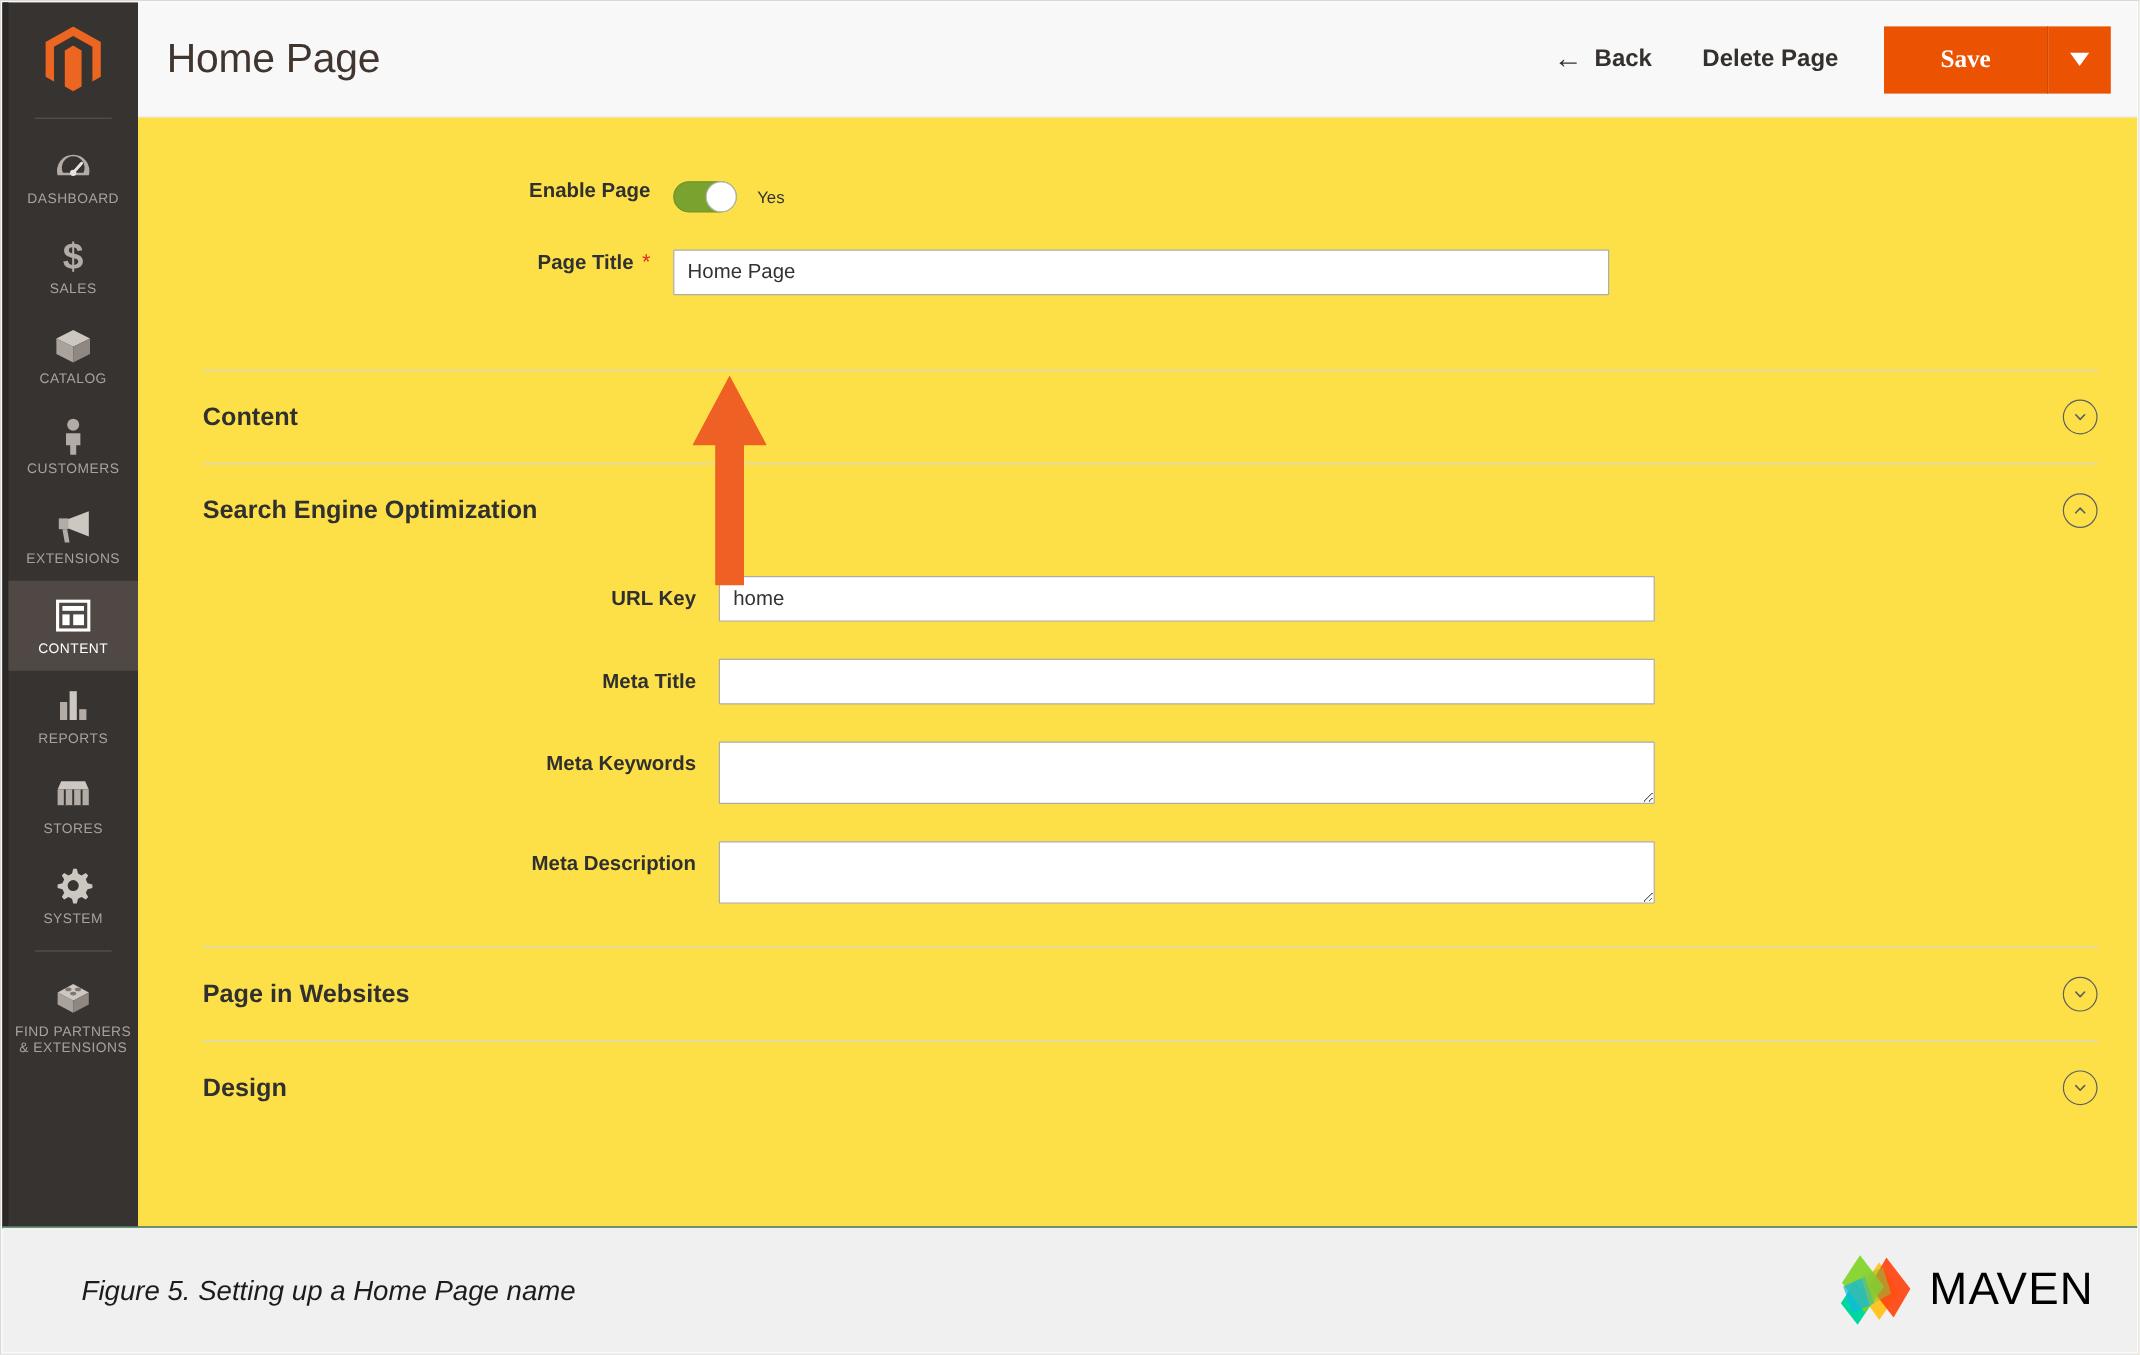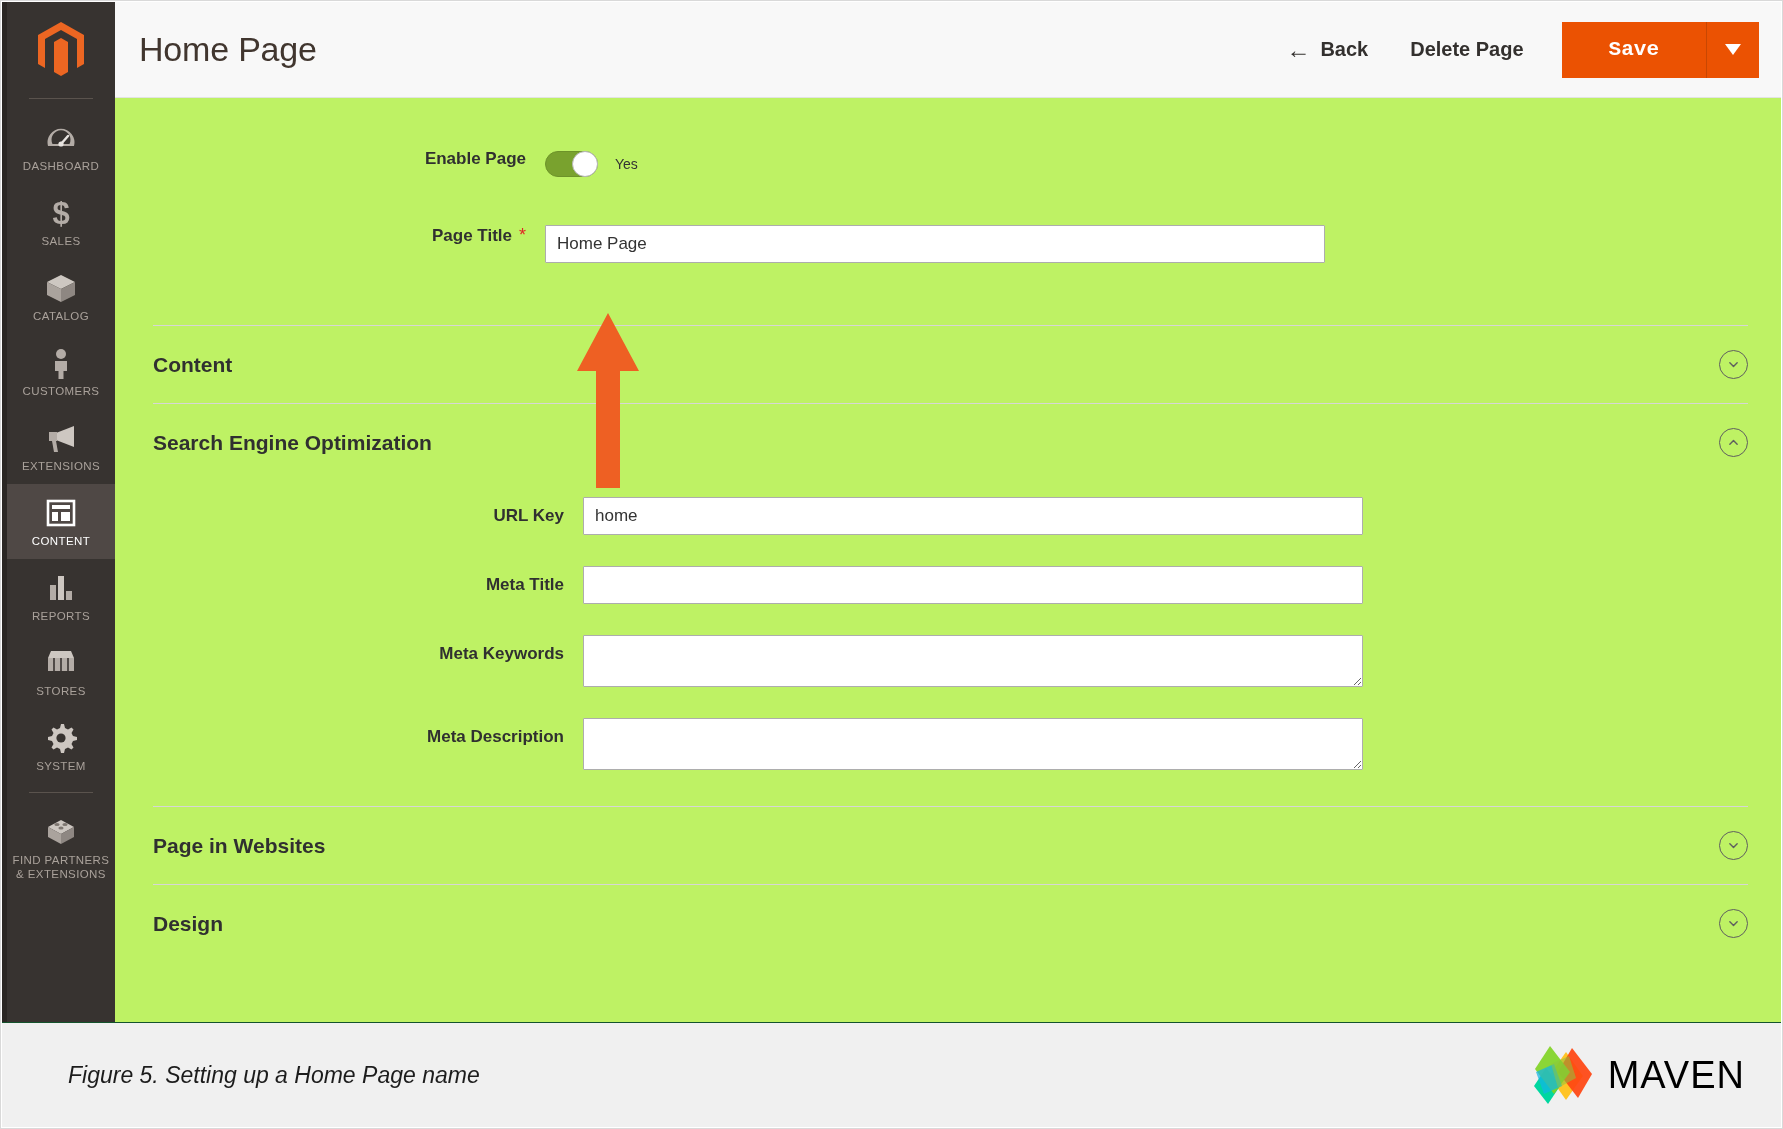--- a/index.html
+++ b/index.html
@@ -126,21 +126,21 @@
     height: 56px;
   }
   #save-button {
     background: #eb5202;
     color: #ffffff;
     font-size: 21px;
     font-weight: bold;
     border: none;
     padding: 0 47px;
     cursor: pointer;
-    font-family: Liberation Mono, monospace;
+    font-family: Liberation Serif, serif;
     border-right: 1px solid #c94702;
   }
   #save-dropdown-toggle {
     background: #eb5202;
     border: none;
     width: 52px;
     cursor: pointer;
     color: #ffffff;
     display: flex;
     align-items: center;
@@ -153,22 +153,23 @@
     border-top: 11px solid #ffffff;
   }
 
   
   #main {
     position: absolute;
     left: 114px;
     top: 97px;
     right: 1px;
     bottom: 105px;
-    background: #bef264;
+    background: #fde047;
     overflow: hidden;
+    padding-left: 16px;
   }
 
   .field-row {
     display: flex;
     align-items: flex-start;
     margin-bottom: 0;
   }
   .field-label {
     width: 430px;
     text-align: right;
@@ -469,21 +470,21 @@
     <div class="field-row" style="margin-top:51px;">
       <div class="field-label">Enable Page</div>
       <div class="toggle-wrap">
         <div class="toggle">
           <span class="knob"></span>
         </div>
         <span class="toggle-text">Yes</span>
       </div>
     </div>
 
-    <div class="field-row" style="margin-top:48px;">
+    <div class="field-row" style="margin-top:31px;">
       <div class="field-label">
         <span>Page Title</span><span class="req-star">*</span>
       </div>
       <input class="text-input" type="text" value="Home Page" style="">
     </div>
 
     <div class="section" style="margin-top:62px;">
       <div class="section-head">
         <span class="section-title">Content</span>
         <span class="section-toggle-icon">

